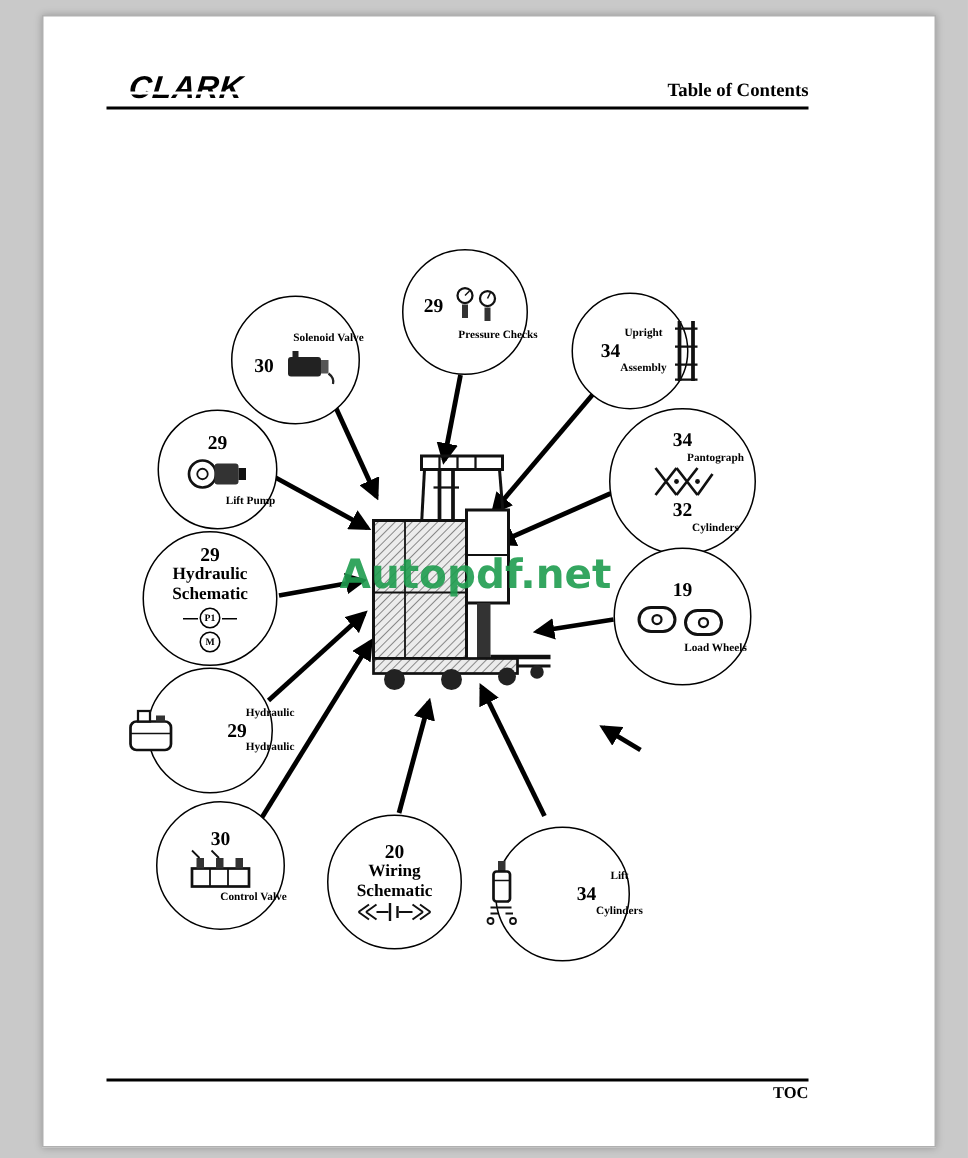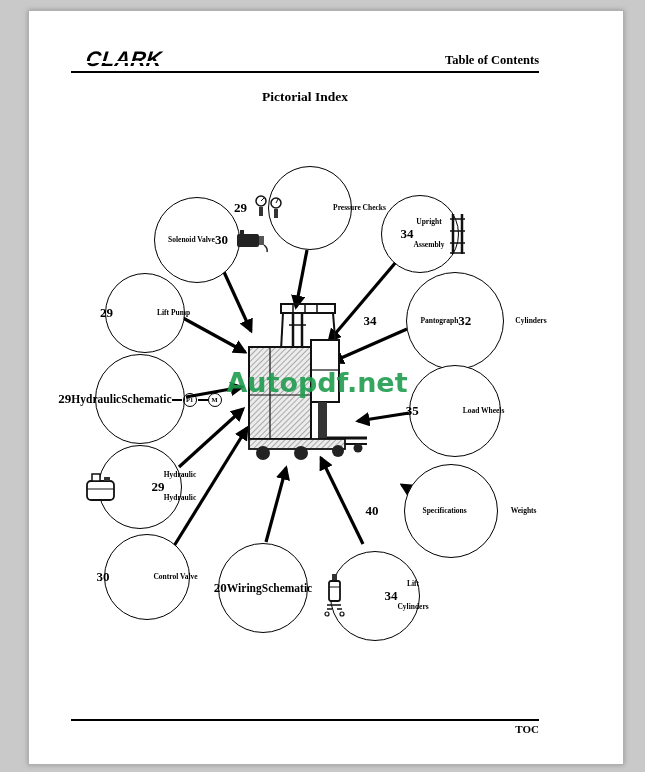--- a/index.html
+++ b/index.html
@@ -15,41 +15,40 @@
   .header-right{position:absolute;right:84px;top:42px;font-weight:bold;font-size:12.5px;}
   .rule{position:absolute;left:42px;width:468px;height:2px;background:#000;}
   .rule-top{top:60px;}
   .rule-bottom{top:708px;}
   .doc-title{position:absolute;left:42px;width:468px;top:78px;text-align:center;
              font-weight:bold;font-size:13.5px;}
   .footer-label{position:absolute;right:84px;top:712px;font-weight:bold;font-size:11px;}
   
   .diagram-layer{position:absolute;left:0;top:0;z-index:1;pointer-events:none;}
   .callout{position:absolute;z-index:3;background:#fff;border:1.6px solid #000;border-radius:50%;
-           display:flex;flex-direction:row;align-items:center;justify-content:center;
+           display:flex;flex-direction:column;align-items:center;justify-content:center;
            text-align:center;box-sizing:border-box;line-height:1.12;padding:2px;}
   .c-label{font-size:7.5px;font-weight:bold;white-space:nowrap;margin-left:44px;}
   .c-num{font-size:13px;font-weight:bold;}
   .c-big{font-size:11.5px;font-weight:bold;white-space:nowrap;}
   .c-row{display:flex;align-items:center;gap:2px;}
   .c-col{display:flex;flex-direction:column;align-items:center;}
   .sym-row{display:flex;align-items:center;gap:1px;margin-top:2px;}
   .sym-line{display:inline-block;width:10px;height:1.2px;background:#000;}
   .sym-circle{display:inline-flex;align-items:center;justify-content:center;width:12px;height:12px;
               border:1px solid #000;border-radius:50%;font-size:6.5px;font-weight:bold;}
 </style>
 </head>
 <body>
 
 <div class="screen">
   <div class="page">
     <div class="brand">CLARK</div>
     <div class="header-right">Table of Contents</div>
     <div class="rule rule-top"></div>
-    <div class="doc-title">Pictorial Index</div>
     <div class="rule rule-bottom"></div>
     <div class="footer-label">TOC</div>
   </div>
 
   <svg class="diagram-layer" width="645" height="772" viewBox="0 0 645 772">
     <defs>
       <marker id="arrow" viewBox="0 0 10 10" refX="8" refY="5" markerWidth="4.5" markerHeight="4.5" orient="auto">
         <path d="M0,0 L10,5 L0,10 z" fill="#000"></path>
       </marker>
       <pattern id="hatch" width="4" height="4" patternUnits="userSpaceOnUse" patternTransform="rotate(45)">
@@ -188,21 +187,21 @@
     <svg width="44" height="24" viewBox="0 0 44 24">
       <path d="M4,21 L18,3 M4,3 L18,21 M18,21 L32,3 M18,3 L32,21 M32,21 L42,7" stroke="#111" stroke-width="1.8" fill="none"></path>
       <circle cx="18" cy="12" r="1.6" fill="#111"></circle>
       <circle cx="32" cy="12" r="1.6" fill="#111"></circle>
     </svg>
     <div class="c-num">32</div>
     <div class="c-label">Cylinders</div>
   </div>
 
   <div class="callout" style="left:409px;top:365px;width:92px;height:92px;">
-    <div class="c-num">35</div>
+    <div class="c-num">19</div>
     <svg width="64" height="28" viewBox="0 0 64 28">
       <rect x="3" y="5" width="24" height="16" rx="8" fill="#fff" stroke="#111" stroke-width="2"></rect>
       <circle cx="15" cy="13" r="3" fill="#fff" stroke="#111" stroke-width="1.5"></circle>
       <rect x="34" y="7" width="24" height="16" rx="8" fill="#fff" stroke="#111" stroke-width="2"></rect>
       <circle cx="46" cy="15" r="3" fill="#fff" stroke="#111" stroke-width="1.5"></circle>
     </svg>
     <div class="c-label">Load Wheels</div>
   </div>
 
   <div class="callout" style="left:98px;top:445px;width:84px;height:84px;">
@@ -214,32 +213,20 @@
         <line x1="3" y1="20" x2="30" y2="20" stroke="#111" stroke-width="1"></line>
       </svg>
       <div class="c-col">
         <div class="c-label">Hydraulic</div>
         <div class="c-num">29</div>
         <div class="c-label">Hydraulic</div>
       </div>
     </div>
   </div>
 
-  <div class="callout" style="left:404px;top:464px;width:94px;height:94px;">
-    <div class="c-num">40</div>
-    <div class="c-label">Specifications</div>
-    <svg width="30" height="36" viewBox="0 0 30 36">
-      <rect x="8" y="1" width="14" height="5" fill="#333"></rect>
-      <circle cx="15" cy="9" r="2.2" fill="none" stroke="#111" stroke-width="1.4"></circle>
-      <circle cx="15" cy="14" r="2.2" fill="none" stroke="#111" stroke-width="1.4"></circle>
-      <circle cx="15" cy="19" r="2.2" fill="none" stroke="#111" stroke-width="1.4"></circle>
-      <path d="M15,23 q-7,3 -4,8 q2,4 7,2" fill="none" stroke="#111" stroke-width="2.2"></path>
-    </svg>
-    <div class="c-label">Weights</div>
-  </div>
 
   <div class="callout" style="left:104px;top:534px;width:86px;height:86px;">
     <div class="c-num">30</div>
     <svg width="48" height="28" viewBox="0 0 48 28">
       <rect x="5" y="13" width="38" height="12" fill="#fff" stroke="#111" stroke-width="1.8"></rect>
       <line x1="17" y1="13" x2="17" y2="25" stroke="#111" stroke-width="1.2"></line>
       <line x1="29" y1="13" x2="29" y2="25" stroke="#111" stroke-width="1.2"></line>
       <rect x="8" y="6" width="5" height="7" fill="#333"></rect>
       <rect x="21" y="6" width="5" height="7" fill="#333"></rect>
       <rect x="34" y="6" width="5" height="7" fill="#333"></rect>

